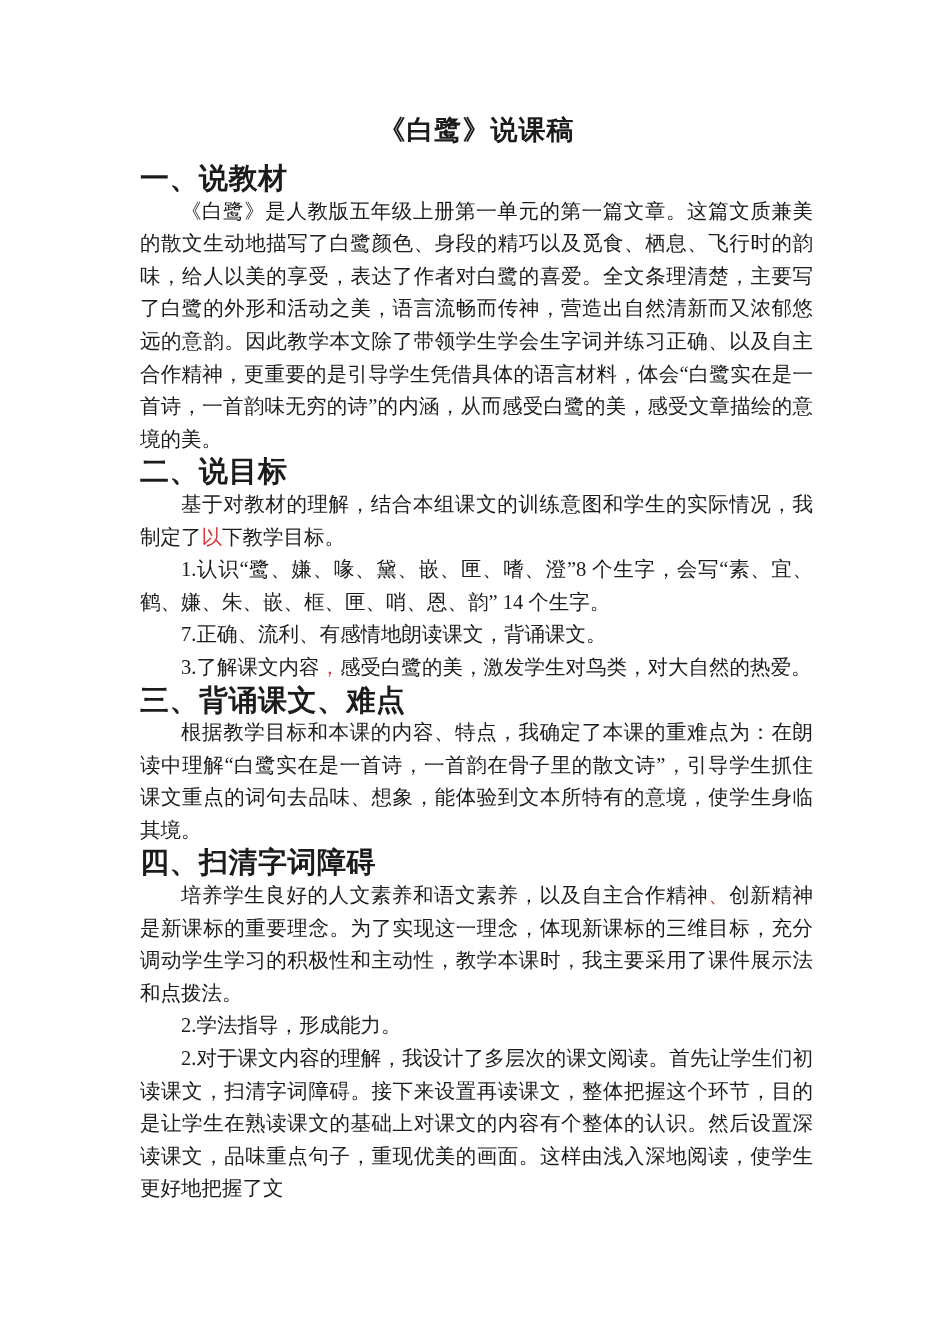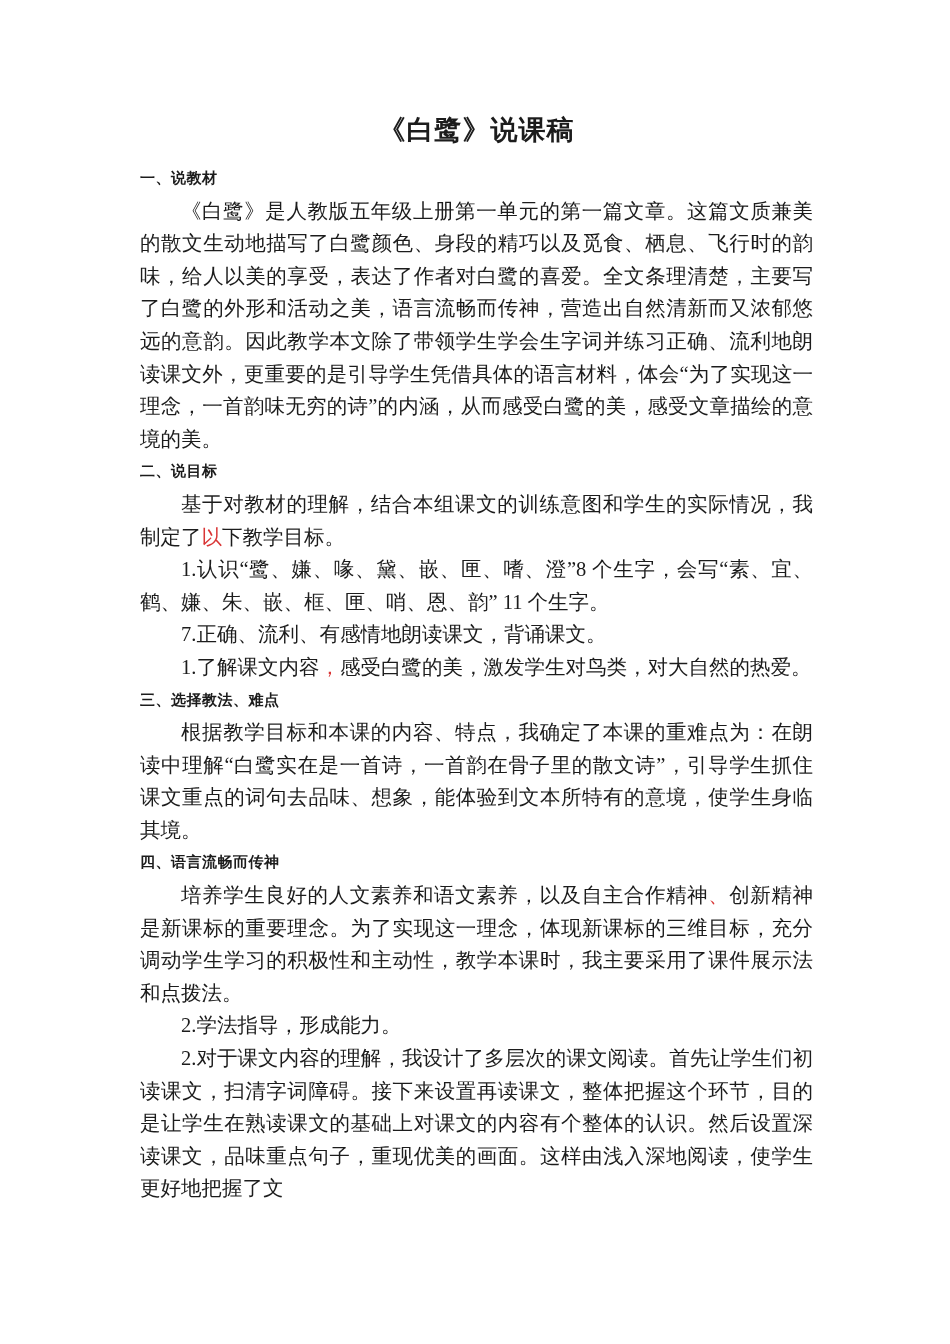--- a/index.html
+++ b/index.html
@@ -20,21 +20,21 @@
   }
   .doc-title {
     font-size: 27px;
     font-weight: bold;
     text-align: center;
     line-height: 36px;
     margin: 0 0 14px 0;
     letter-spacing: 1px;
   }
   .sec-heading {
-    font-size: 15px;
+    font-size: 29px;
     font-weight: bold;
     line-height: 32.6px;
     margin: 0;
     text-align: left;
     letter-spacing: 0.5px;
   }
   .para {
     font-size: 20.5px;
     line-height: 32.6px;
     margin: 0;
@@ -48,38 +48,38 @@
 </style>
 </head>
 <body>
 
 <div class="page" style="color: rgb(28, 28, 28); background: rgb(255, 255, 255); border-radius: 17px;">
 
   <h1 class="doc-title">《白鹭》说课稿</h1>
 
   <div>
     <h2 class="sec-heading">一、说教材</h2>
-    <p class="para"><span>《白鹭》是人教版五年级上册第一单元的第一篇文章。这篇文质兼美的散文生动地描写了白鹭颜色、身段的精巧以及觅食、栖息、飞行时的韵味，给人以美的享受，表达了作者对白鹭的喜爱。全文条理清楚，主要写了白鹭的外形和活动之美，语言流畅而传神，营造出自然清新而又浓郁悠远的意韵。因此教学本文除了带领学生学会生字词并练习正确、流利地朗读课文外，更重要的是引导学生凭借具体的语言材料，体会“为了实现这一理念，一首韵味无穷的诗”的内涵，从而感受白鹭的美，感受文章描绘的意境的美。</span></p>
+    <p class="para"><span>《白鹭》是人教版五年级上册第一单元的第一篇文章。这篇文质兼美的散文生动地描写了白鹭颜色、身段的精巧以及觅食、栖息、飞行时的韵味，给人以美的享受，表达了作者对白鹭的喜爱。全文条理清楚，主要写了白鹭的外形和活动之美，语言流畅而传神，营造出自然清新而又浓郁悠远的意韵。因此教学本文除了带领学生学会生字词并练习正确、以及自主合作精神，更重要的是引导学生凭借具体的语言材料，体会“白鹭实在是一首诗，一首韵味无穷的诗”的内涵，从而感受白鹭的美，感受文章描绘的意境的美。</span></p>
   </div>
 
   <div>
     <h2 class="sec-heading">二、说目标</h2>
     <p class="para"><span>基于对教材的理解，结合本组课文的训练意图和学生的实际情况，我制定了</span><span class="red-char" style="color: rgb(217, 54, 54);">以</span><span>下教学目标。</span></p>
-    <p class="para"><span>1.认识“鹭、嫌、喙、黛、嵌、匣、嗜、澄”8 个生字，会写“素、宜、鹤、嫌、朱、嵌、框、匣、哨、恩、韵” 11 个生字。</span></p>
+    <p class="para"><span>1.认识“鹭、嫌、喙、黛、嵌、匣、嗜、澄”8 个生字，会写“素、宜、鹤、嫌、朱、嵌、框、匣、哨、恩、韵” 14 个生字。</span></p>
     <p class="para"><span>7.正确、流利、有感情地朗读课文，背诵课文。</span></p>
-    <p class="para"><span>1.了解课文内容</span><span class="red-char" style="color: rgb(217, 54, 54);">，</span><span>感受白鹭的美，激发学生对鸟类，对大自然的热爱。</span></p>
+    <p class="para"><span>3.了解课文内容</span><span class="red-char" style="color: rgb(217, 54, 54);">，</span><span>感受白鹭的美，激发学生对鸟类，对大自然的热爱。</span></p>
   </div>
 
   <div>
-    <h2 class="sec-heading">三、选择教法、难点</h2>
+    <h2 class="sec-heading">三、背诵课文、难点</h2>
     <p class="para"><span>根据教学目标和本课的内容、特点，我确定了本课的重难点为：在朗读中理解“白鹭实在是一首诗，一首韵在骨子里的散文诗”，引导学生抓住课文重点的词句去品味、想象，能体验到文本所特有的意境，使学生身临其境。</span></p>
   </div>
 
   <div>
-    <h2 class="sec-heading">四、语言流畅而传神</h2>
+    <h2 class="sec-heading">四、扫清字词障碍</h2>
     <p class="para"><span>培养学生良好的人文素养和语文素养，以及自主合作精神</span><span class="red-char" style="color: rgb(217, 54, 54);">、</span><span>创新精神是新课标的重要理念。为了实现这一理念，体现新课标的三维目标，充分调动学生学习的积极性和主动性，教学本课时，我主要采用了课件展示法和点拨法。</span></p>
     <p class="para"><span>2.学法指导，形成能力。</span></p>
   </div>
 
   <div>
     <p class="para"><span>2.对于课文内容的理解，我设计了多层次的课文阅读。首先让学生们初读课文，扫清字词障碍。接下来设置再读课文，整体把握这个环节，目的是让学生在熟读课文的基础上对课文的内容有个整体的认识。然后设置深读课文，品味重点句子，重现优美的画面。这样由浅入深地阅读，使学生更好地把握了文</span></p>
   </div>
 
 </div>
 

